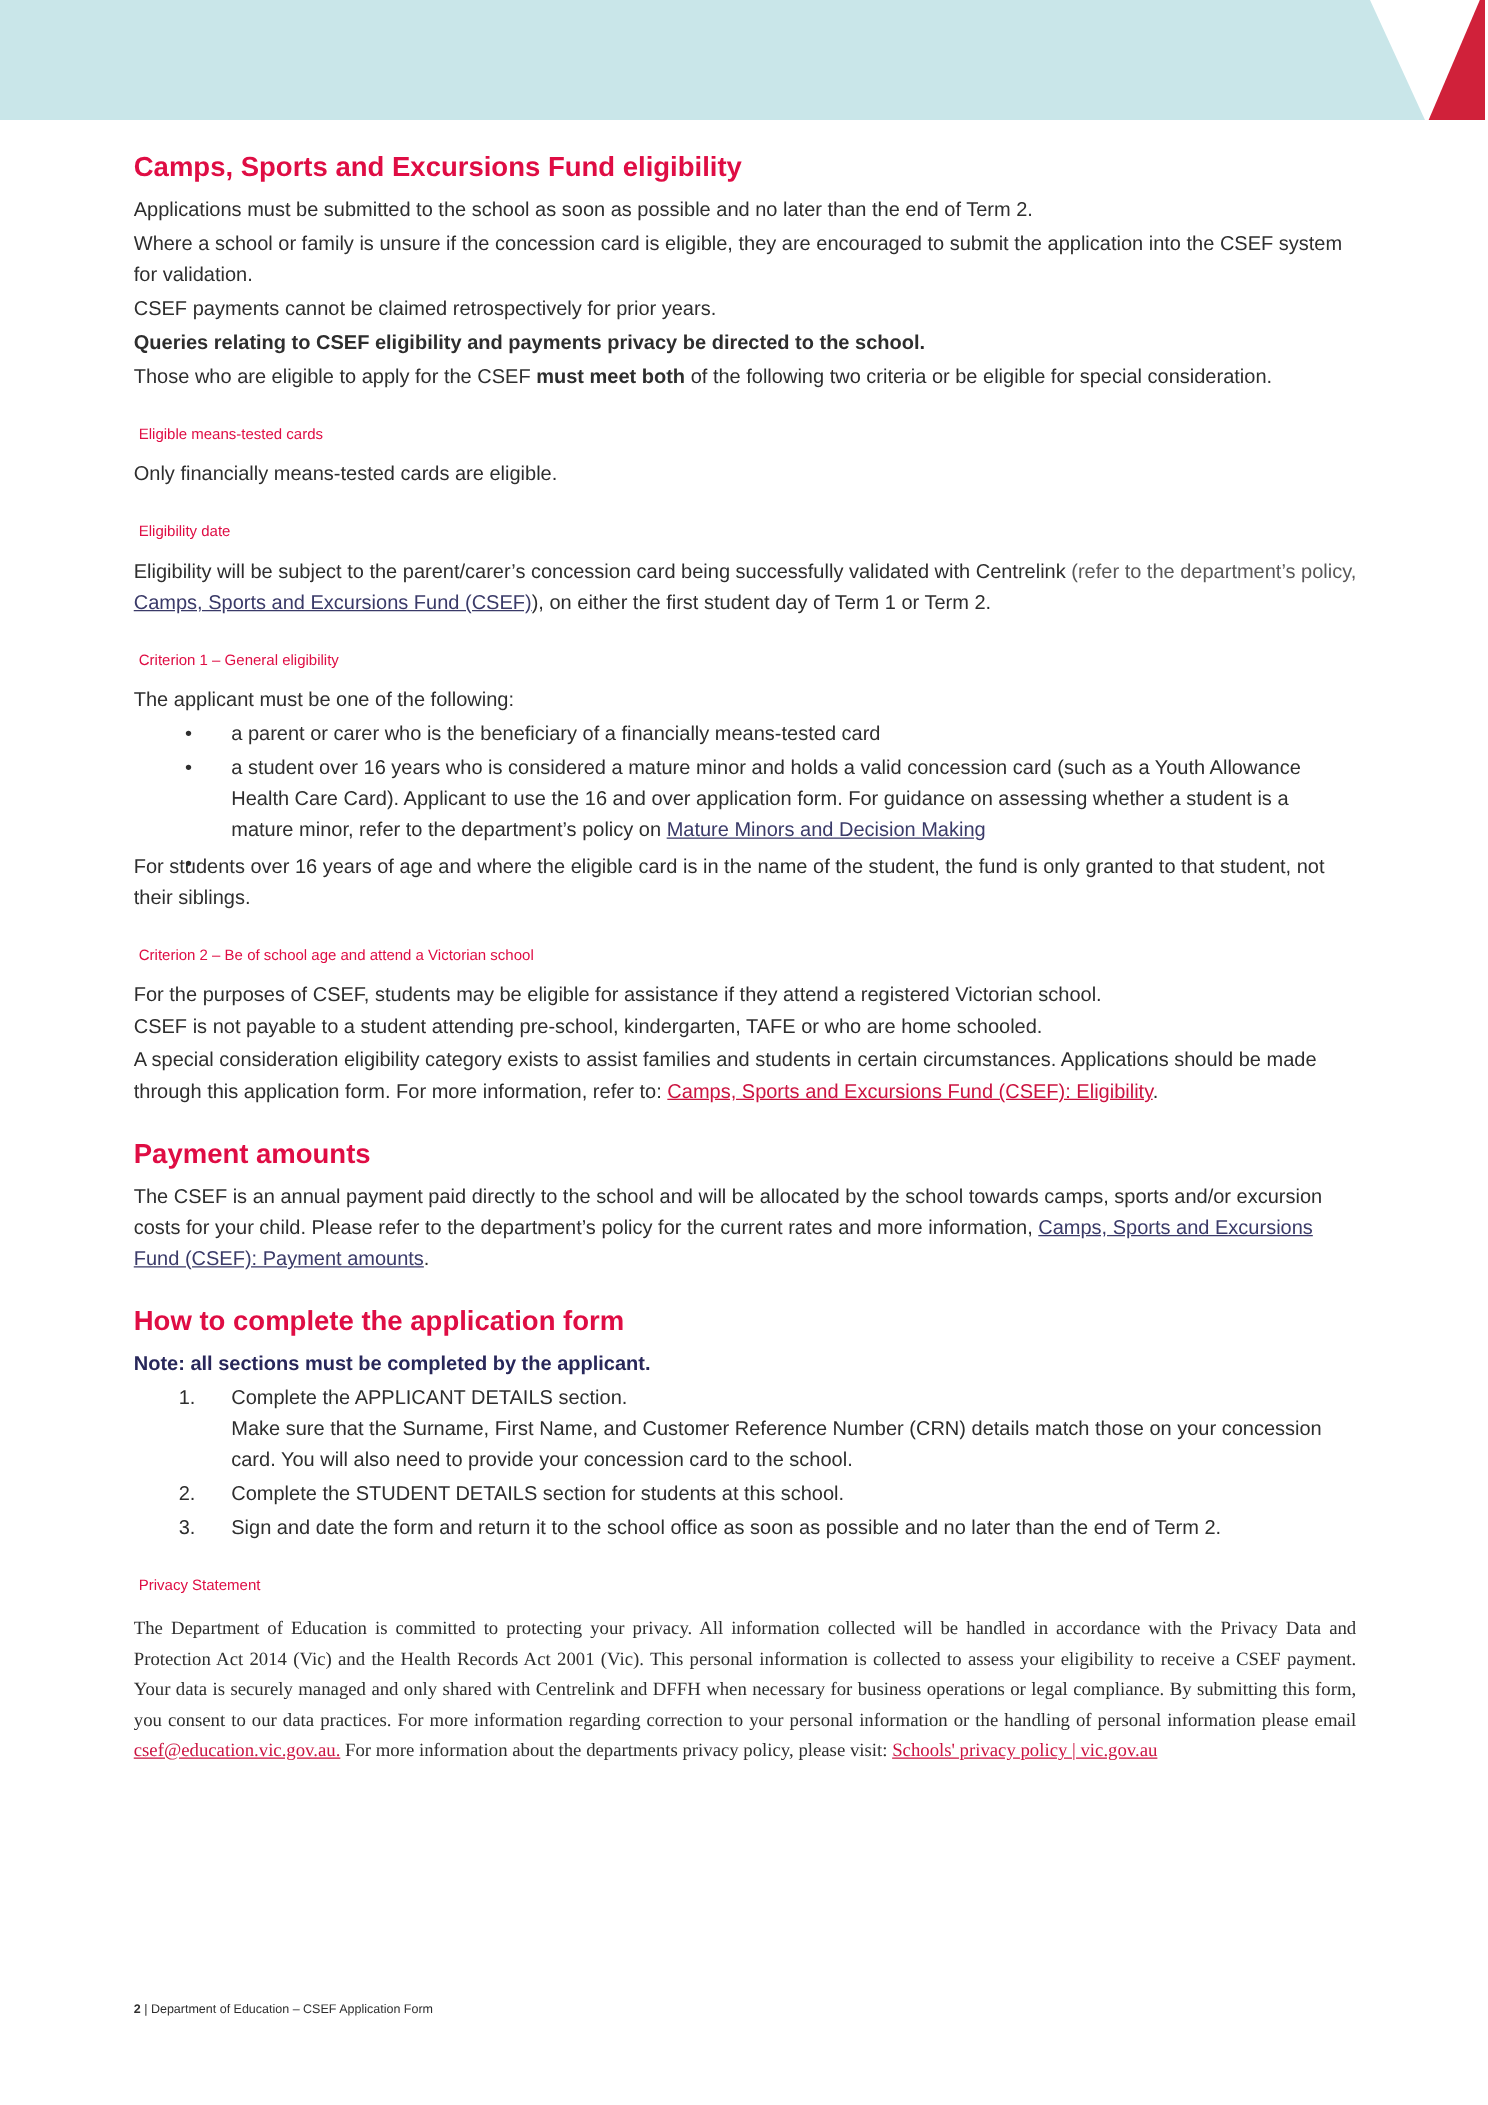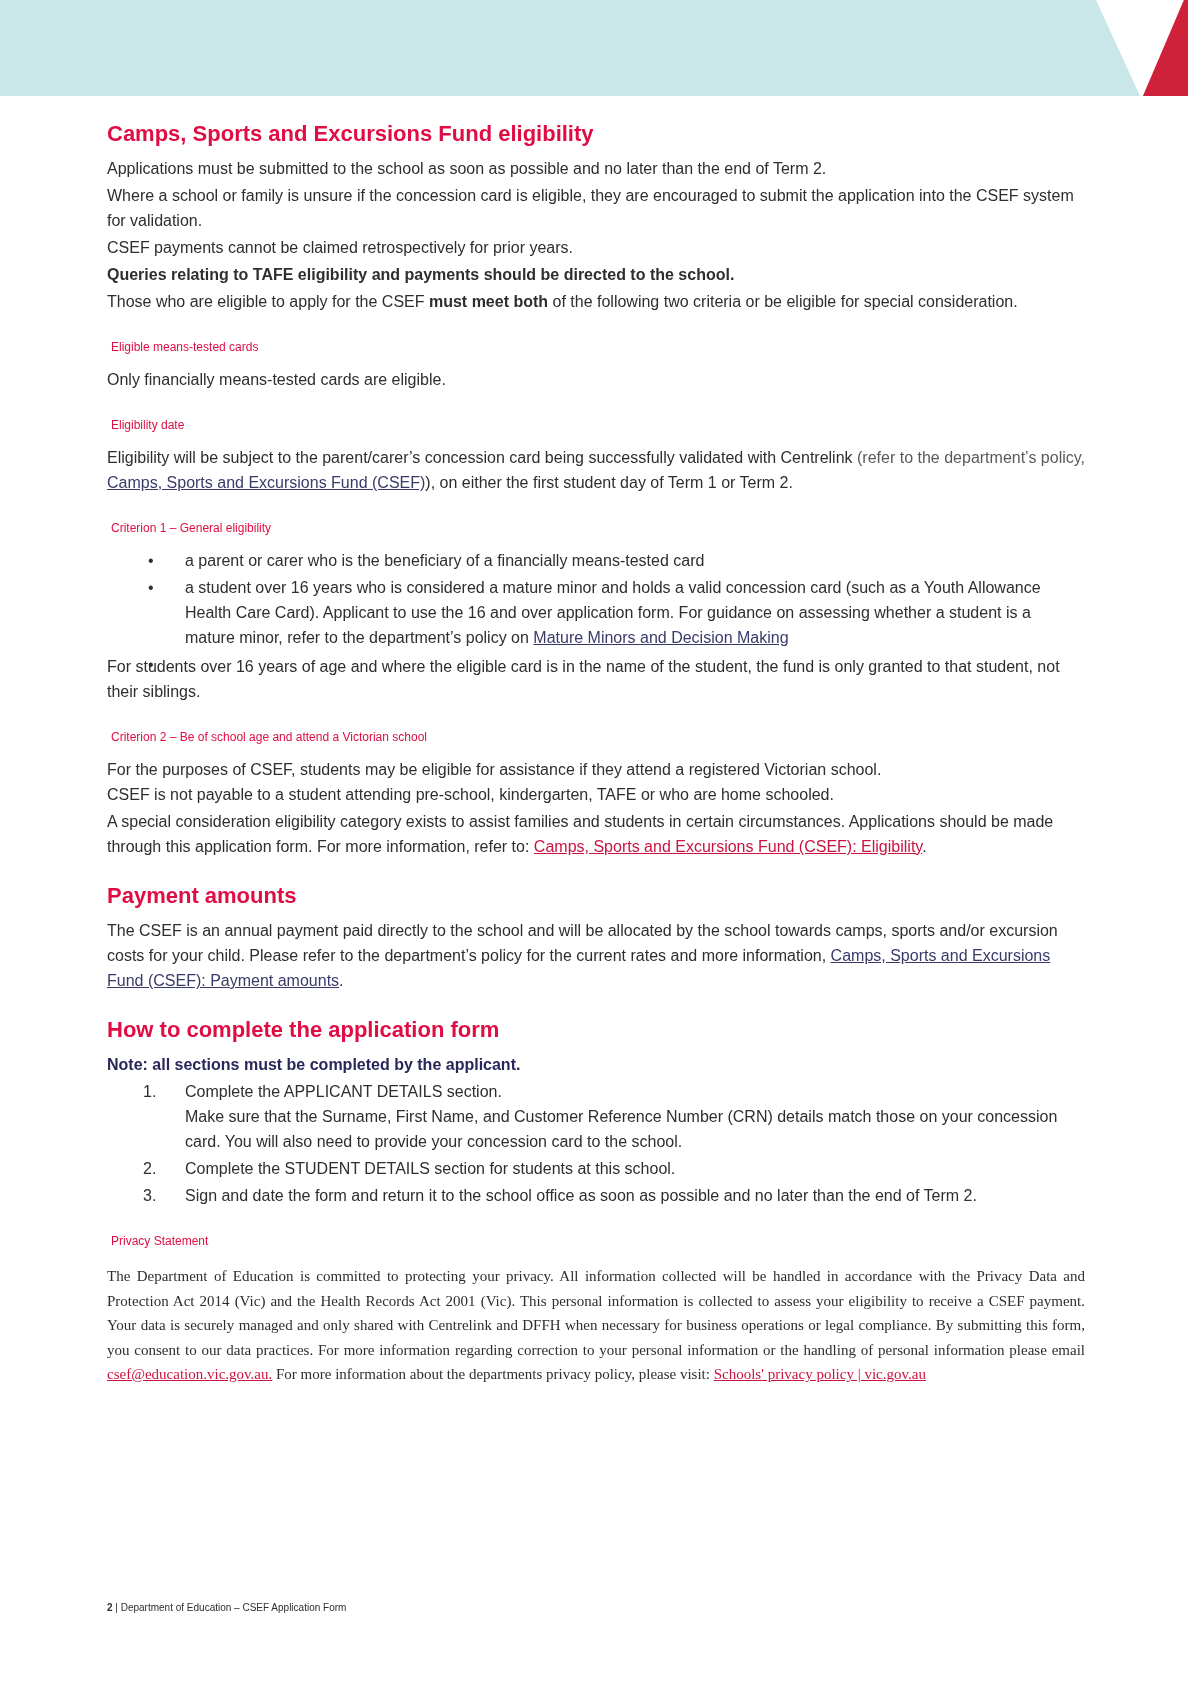--- a/index.html
+++ b/index.html
@@ -72,36 +72,37 @@
     <div class="banner-red"></div>
   </header>
 
   <main class="content">
 
     <section>
       <h1 class="first">Camps, Sports and Excursions Fund eligibility</h1>
       <p>Applications must be submitted to the school as soon as possible and no later than the end of Term 2.</p>
       <p>Where a school or family is unsure if the concession card is eligible, they are encouraged to submit the application into the CSEF system for validation.</p>
       <p>CSEF payments cannot be claimed retrospectively for prior years.</p>
-      <p class="bold">Queries relating to TAFE eligibility and payments should be directed to the school.</p>
+      <p class="bold">Queries relating to CSEF eligibility and payments privacy be directed to the school.</p>
       <p><span>Those who are eligible to apply for the CSEF </span><span class="bold">must meet both</span><span> of the following </span><span class="u">two</span><span> criteria or be eligible for special consideration.</span></p>
     </section>
 
     <section>
       <h2>Eligible means-tested cards</h2>
       <p>Only financially means-tested cards are eligible.</p>
     </section>
 
     <section>
       <h2>Eligibility date</h2>
       <p class="justify"><span>Eligibility will be subject to the parent/carer’s concession card being successfully validated with Centrelink </span><span class="gray">(refer to the department’s policy, </span><a class="link navy">Camps, Sports and Excursions Fund (CSEF)</a><span>), on either the first student day of Term 1 or Term 2.</span></p>
     </section>
 
     <section>
       <h2>Criterion 1 – General eligibility</h2>
+      <p class="tight">The applicant must be one of the following:</p>
       <div class="list">
         <div class="list-item">
           <span class="marker">•</span>
           <span>a parent or carer who is the beneficiary of a financially means-tested card</span>
         </div>
         <div class="list-item">
           <span class="marker">•</span>
           <span>a student over 16 years who is considered a mature minor and holds a valid concession card (such as a Youth Allowance Health Care Card). Applicant to use the 16 and over application form. For guidance on assessing whether a student is a mature minor, refer to the department’s policy on </span><a class="link navy">Mature Minors and Decision Making</a>
         </div>
         <div class="list-item">

